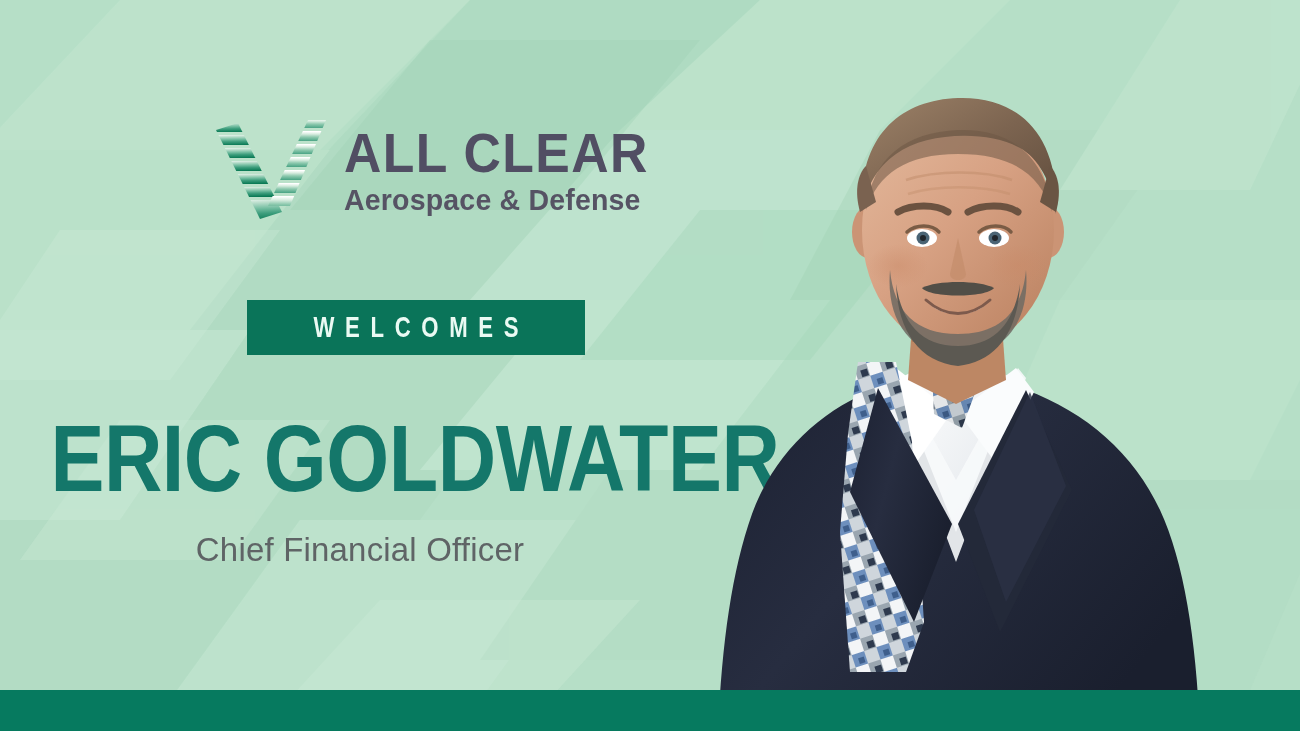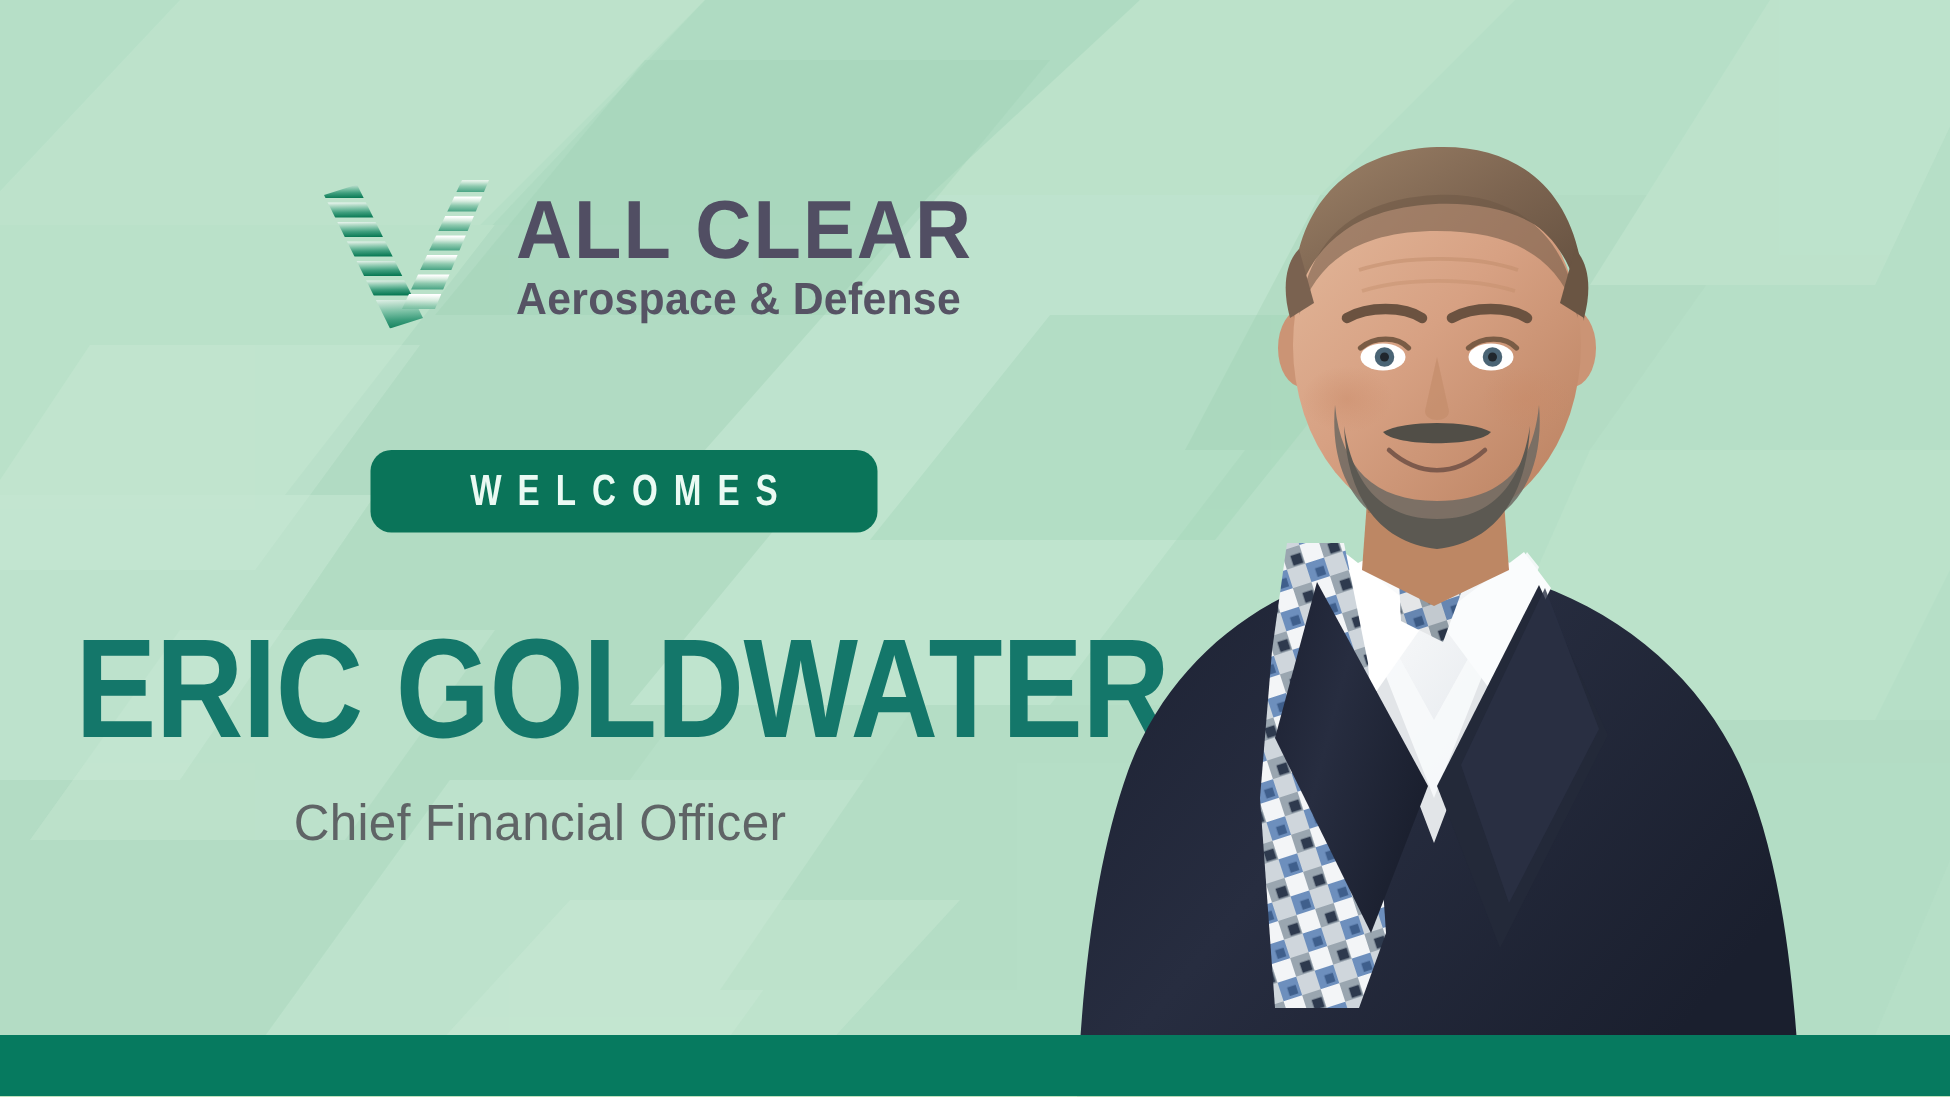--- a/index.html
+++ b/index.html
@@ -88,21 +88,20 @@
   .welcome-banner {
     position: absolute;
     left: 247px;
     top: 300px;
     width: 338px;
     height: 55px;
     background: #0a7459;
     display: flex;
     align-items: center;
     justify-content: center;
-    border-radius: 14px;
   }
   .welcome-banner span {
     font-family: "Liberation Sans Narrow", "Liberation Sans", sans-serif;
     font-size: 27px;
     font-weight: 600;
     letter-spacing: 13px;
     text-indent: 13px;
     color: #eafaf3;
     transform: scaleX(0.82) scaleY(1.08);
     white-space: nowrap;

